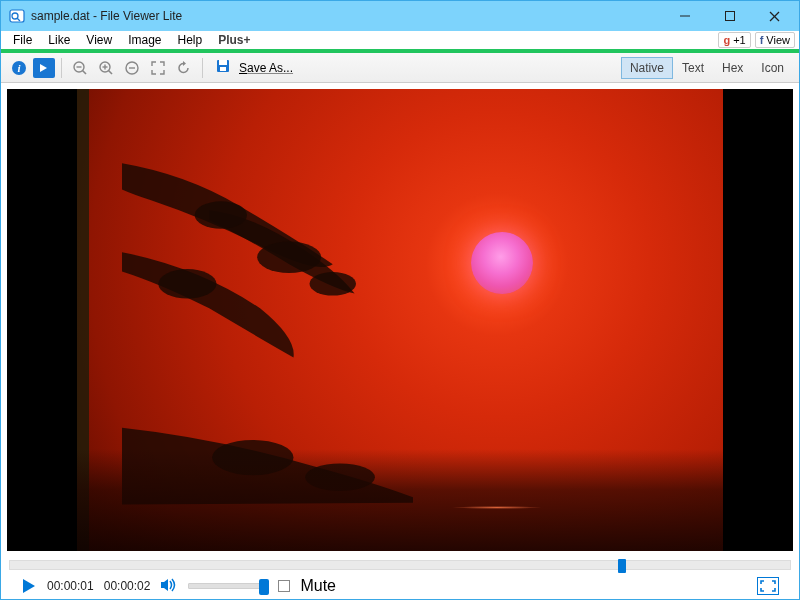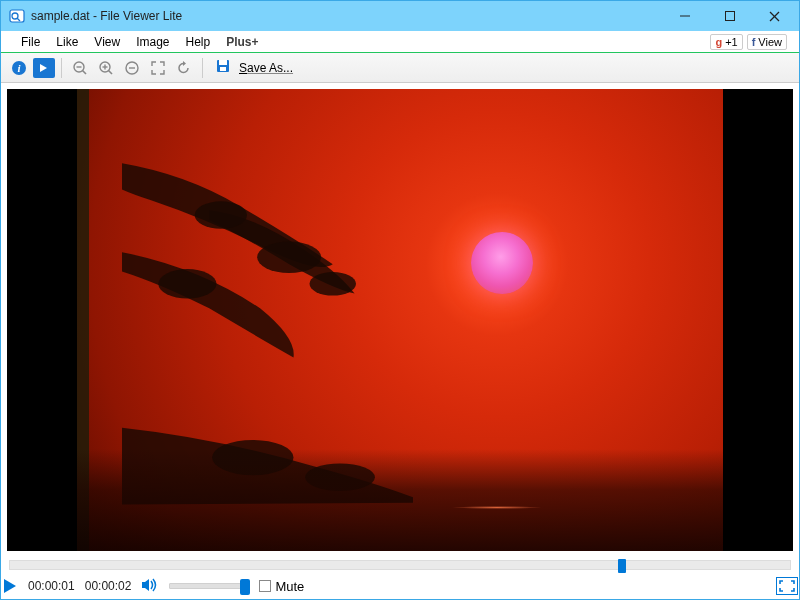--- a/index.html
+++ b/index.html
@@ -4,21 +4,21 @@
 <style>
   * { box-sizing: border-box; margin: 0; padding: 0; }
   body { font-family: "Segoe UI", Tahoma, sans-serif; font-size: 12px; background: #fff; width: 800px; height: 600px; overflow: hidden; border: 1px solid #3aa8e6; }
   
   .titlebar { height: 30px; background: #7dd3fc; display: flex; align-items: center; padding: 0 2px 0 8px; color: #1a1a1a; }
   .titlebar .app-icon { width: 16px; height: 16px; margin-right: 6px; display: flex; align-items: center; justify-content: center; }
   .titlebar .title { flex: 1; font-size: 12px; color: #222; }
   .titlebar .win-controls { display: flex; }
   .titlebar .win-btn { width: 45px; height: 28px; display: flex; align-items: center; justify-content: center; color: #222; }
   
-  .menubar { height: 22px; background: #fff; display: flex; align-items: center; padding: 0 12px; border-bottom: 1px solid #22c55e; }
+  .menubar { height: 22px; background: #fff; display: flex; align-items: center; padding: 0 4px; border-bottom: 4px solid #22c55e; }
   .menubar .menu-item { padding: 2px 8px; font-size: 12px; cursor: default; }
   .menubar .menu-item.plus { color: #404040; font-weight: bold; }
   .menubar .spacer { flex: 1; }
   .social-btn { display: inline-flex; align-items: center; border: 1px solid #ccc; border-radius: 2px; padding: 1px 4px; margin-left: 4px; font-size: 11px; gap: 3px; background: #fff; }
   .gplus { color: #d34836; font-weight: bold; }
   .fblike { color: #3b5998; font-weight: bold; }
   
   .toolbar { height: 30px; background: linear-gradient(#f8f8f8, #eeeeee); border-bottom: 1px solid #ccc; display: flex; align-items: center; padding: 0 6px; gap: 2px; }
   .toolbar .tb-btn { width: 24px; height: 24px; display: flex; align-items: center; justify-content: center; border: 1px solid transparent; border-radius: 2px; color: #555; }
   .toolbar .tb-btn.blue { color: #1976d2; }
@@ -38,27 +38,27 @@
   .branch { position: absolute; left: 7%; top: 5%; width: 45%; height: 85%; }
   .branch svg { width: 100%; height: 100%; }
   .horizon { position: absolute; bottom: 0; left: 0; right: 0; height: 22%; background: linear-gradient(transparent, rgba(30,5,0,0.65) 40%, rgba(15,2,0,0.88) 100%); }
   .reflection { position: absolute; bottom: 9%; left: 58%; width: 90px; height: 3px; background: radial-gradient(ellipse, rgba(255,120,70,0.8), transparent 70%); }
   .left-edge { position: absolute; left: 0; top: 0; width: 12px; height: 100%; background: rgba(20,30,10,0.75); }
   
   .scrubbar { height: 16px; padding: 3px 8px 0; }
   .scrub-track { height: 10px; background: #eaeaea; border: 1px solid #dcdcdc; position: relative; }
   .scrub-thumb { position: absolute; top: -2px; width: 8px; height: 14px; background: #0078d7; left: 78%; border-radius: 1px; }
   
-  .controls { height: 26px; display: flex; align-items: center; padding: 0 1px; gap: 10px; }
+  .controls { height: 26px; display: flex; align-items: center; padding: 0 20px; gap: 10px; }
   .play-btn svg { display: block; }
   .timecode { font-size: 12px; color: #222; }
   .vol-icon { color: #0078d7; }
   .vol-slider { width: 80px; height: 6px; background: #e0e0e0; border: 1px solid #d0d0d0; position: relative; border-radius: 1px; }
   .vol-thumb { position: absolute; right: -2px; top: -5px; width: 10px; height: 16px; background: #0078d7; border-radius: 2px; }
-  .mute-check { display: flex; align-items: center; gap: 4px; font-size: 13px; }
+  .mute-check { display: flex; align-items: center; gap: 10px; font-size: 16px; }
   .mute-check .box { width: 12px; height: 12px; border: 1px solid #888; background: #fff; }
   .ctrl-spacer { flex: 1; }
   .fullscreen-btn { width: 22px; height: 18px; border: 1px solid #0078d7; display: flex; align-items: center; justify-content: center; }
 </style>
 </head>
 <body>
 
 <div class="titlebar">
   <span class="app-icon">
     <svg width="16" height="16" viewBox="0 0 16 16">
@@ -154,20 +154,26 @@
   <div class="sep"></div>
   <div class="save-as">
     <span><svg width="16" height="16">
           <rect x="2" y="2" width="12" height="12" fill="#1976d2" rx="1"></rect>
           <rect x="4" y="2" width="8" height="5" fill="#fff"></rect>
           <rect x="5" y="9" width="6" height="4" fill="#fff"></rect>
         </svg></span>
     <span class="lbl"><u>S</u><span>ave As...</span></span>
   </div>
   <div class="toolbar-spacer"></div>
+  <div class="view-tabs">
+    <div class="view-tab active">Native</div>
+    <div class="view-tab">Text</div>
+    <div class="view-tab">Hex</div>
+    <div class="view-tab">Icon</div>
+  </div>
 </div>
 
 <div class="content">
   <div class="video-frame">
     <div class="sunset-img">
       <div class="left-edge"></div>
       <div class="sun"></div>
       <div class="branch">
         <svg viewBox="0 0 200 400" preserveAspectRatio="none">
           <g fill="rgba(25,8,2,0.82)">

